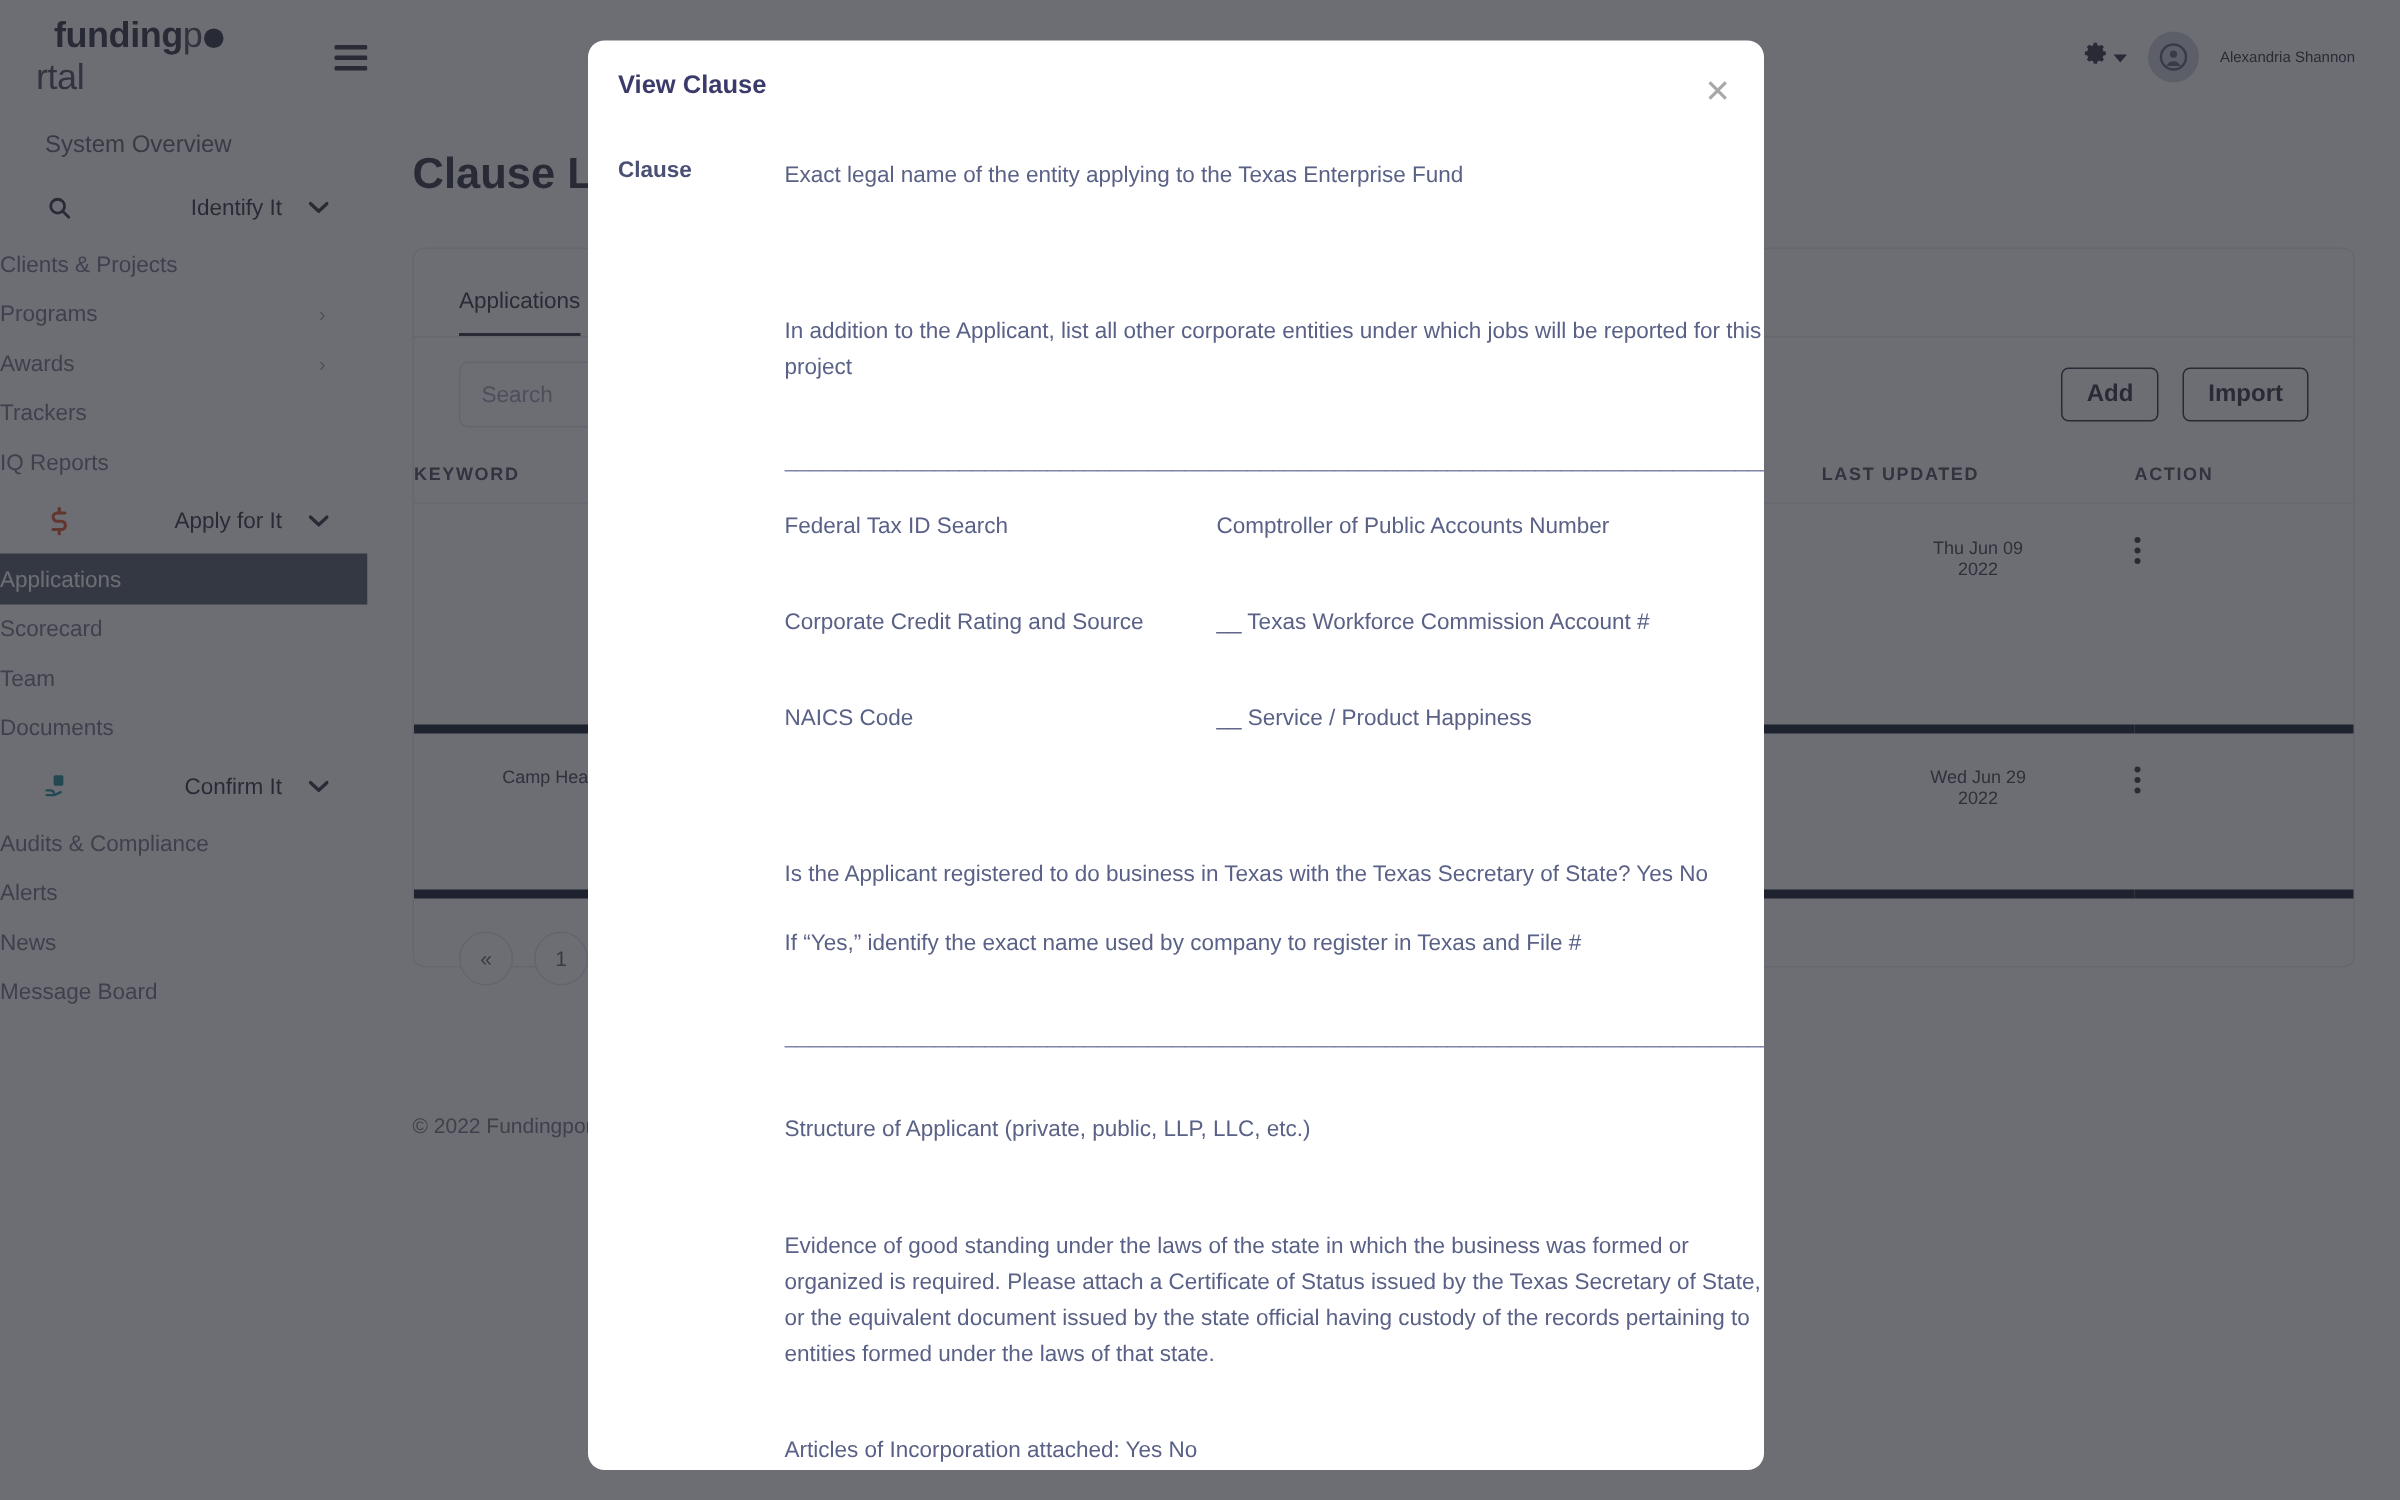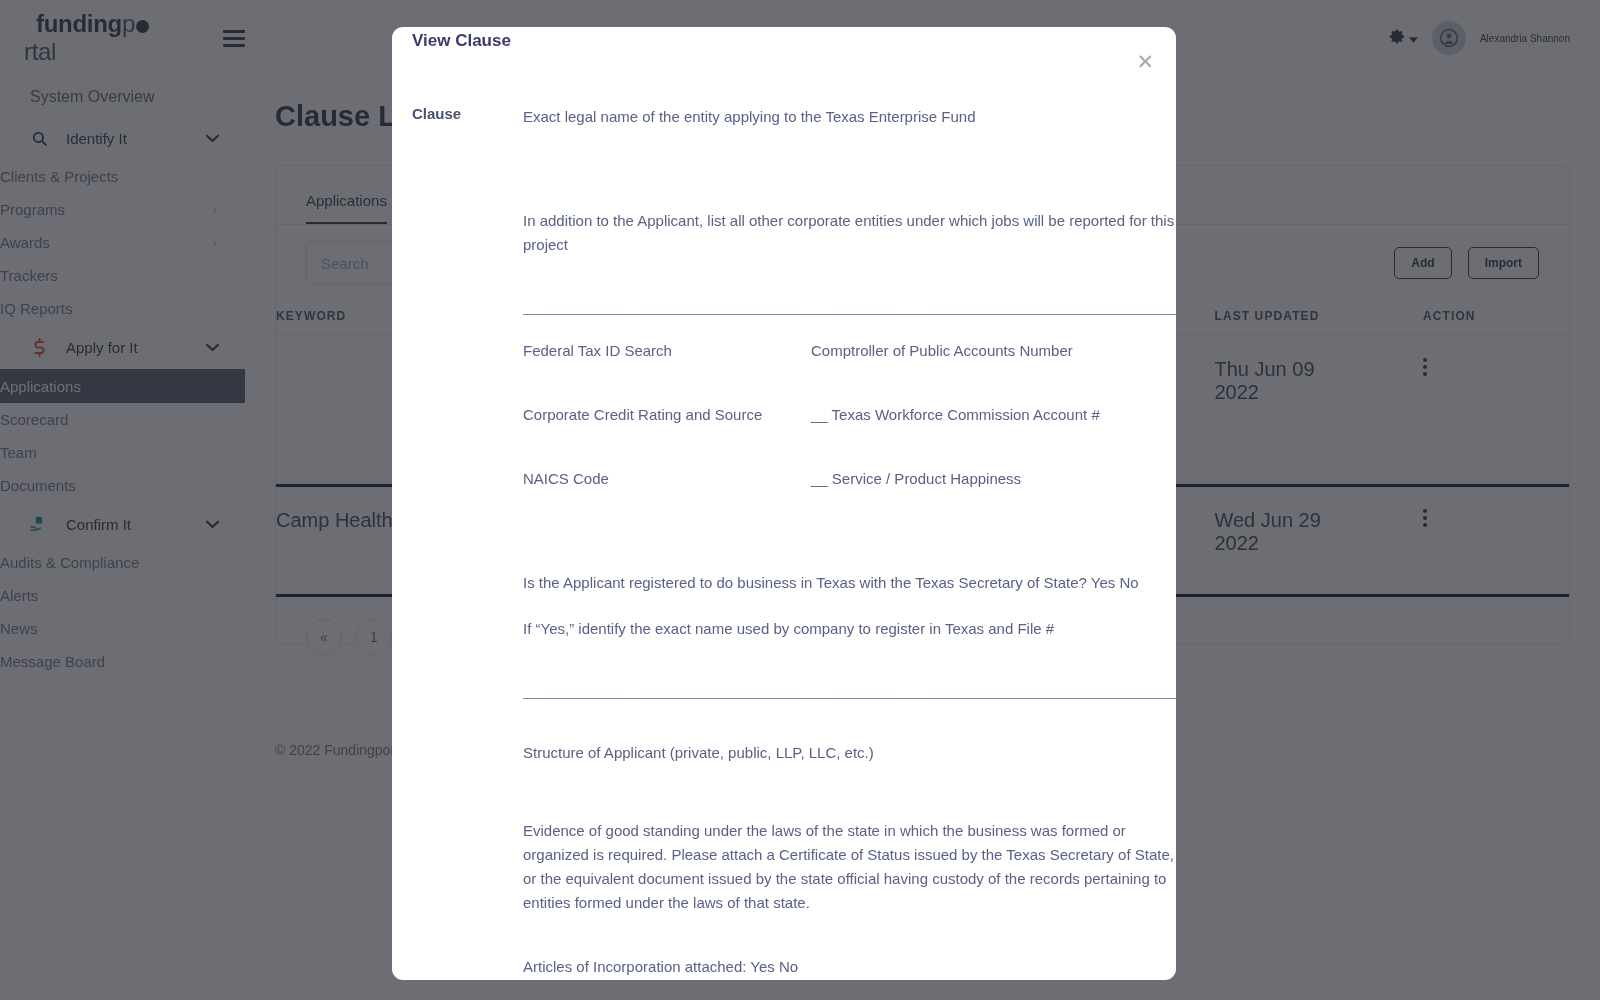--- a/index.html
+++ b/index.html
@@ -32,21 +32,21 @@
   .hamburger i { display: block; width: 22px; height: 3px; background: #2b2f3e; border-radius: 1px; }
 
   .nav-section-overview {
     padding: 12px 0 10px 30px; font-size: 16px; color: #5a5f70;
   }
   .nav-group {
     display: flex; align-items: center; height: 44px; padding-left: 30px; gap: 18px;
     font-size: 15px; color: #2b2f3e; font-weight: 500; cursor: pointer;
   }
   .nav-group .gi { width: 18px; display: flex; justify-content: center; }
-  .nav-group .glabel { flex: 1; }
+  .nav-group .glabel { flex: 1; text-align: right; }
   .nav-group .chev { margin-right: 26px; color: #2b2f3e; font-size: 13px; }
   .nav-item {
     display: flex; align-items: center; height: 33px; 
     font-size: 15px; color: #6d7285; cursor: pointer;
   }
   .nav-item .nlabel { flex: 1; }
   .nav-item .arrow { margin-right: 28px; color: #9aa0b0; font-size: 13px; }
   .nav-item.active { background: #4e5866; color: #ffffff; height: 34px; }
 
   .topbar {
@@ -73,32 +73,33 @@
   .tab-rule { border-bottom: 1px solid #e6e8ee; margin: 0 0 0 0; }
 
   .toolbar { display: flex; align-items: center; padding: 16px 30px 0 30px; }
   .search-box {
     width: 300px; height: 44px; border: 1px solid #dfe2e9; border-radius: 6px;
     display: flex; align-items: center; padding: 0 14px; font-size: 15px; color: #9aa0b0;
   }
   .toolbar-spacer { flex: 1; }
   .btn {
     border: 1px solid #2b2f3e; border-radius: 5px; background: #ffffff;
-    font-size: 12px; font-weight: 600; color: #2b2f3e; padding: 8px 16px;
+    font-size: 16px; font-weight: 600; color: #2b2f3e; padding: 8px 16px;
     font-family: "Liberation Sans", sans-serif; cursor: pointer; margin-left: 16px;
   }
 
   .tbl { width: 100%; border-collapse: collapse; margin-top: 14px; }
   .tbl th {
     text-align: left; font-size: 12px; letter-spacing: 1.1px; color: #44485a;
     font-weight: 700; padding: 10px 0 12px 0; border-bottom: 1px solid #eceef3;
   }
   .tbl td {
-    font-size: 20px; color: #3c4151; padding: 22px 0; vertical-align: top;
-    border-bottom: 3px solid #0f172a;
+    font-size: 12px; color: #3c4151; padding: 22px 0; vertical-align: top;
+    border-bottom: 6px solid #0f172a;
+    text-align: center;
   }
   .col-kw { padding-left: 30px; width: 260px; }
   .col-cl { width: 640px; }
   .col-lu { width: 200px; }
   .col-ac { width: 140px; }
   .kebab { display: flex; flex-direction: column; gap: 3px; cursor: pointer; }
   .kebab i { width: 4px; height: 4px; border-radius: 50%; background: #2b2f3e; display: block; }
 
   .pager { display: flex; gap: 14px; padding: 22px 0 0 30px; }
   .pg {
@@ -113,21 +114,21 @@
   .overlay {
     position: absolute; inset: 0; background: rgba(40,42,50,0.68); z-index: 50;
   }
 
   
   .modal {
     position: absolute; left: 392px; top: 27px; width: 784px; height: 953px;
     background: #ffffff; border-radius: 11px; z-index: 60; overflow: hidden;
   }
   .modal-head {
-    position: relative; padding: 4px 30px 0 20px; height: 60px;
+    position: relative; padding: 20px 30px 0 20px; height: 60px;
   }
   .modal-title {
     font-size: 17px; font-weight: 700; color: #3b3b6b; padding-left: 0;
   }
   .modal-close {
     position: absolute; right: 22px; top: 24px; font-size: 21px; color: #a8a8a8;
     cursor: pointer; line-height: 1; font-family: "Liberation Sans", sans-serif;
   }
   .modal-body { display: flex; padding: 18px 0 0 0; }
   .field-label {

